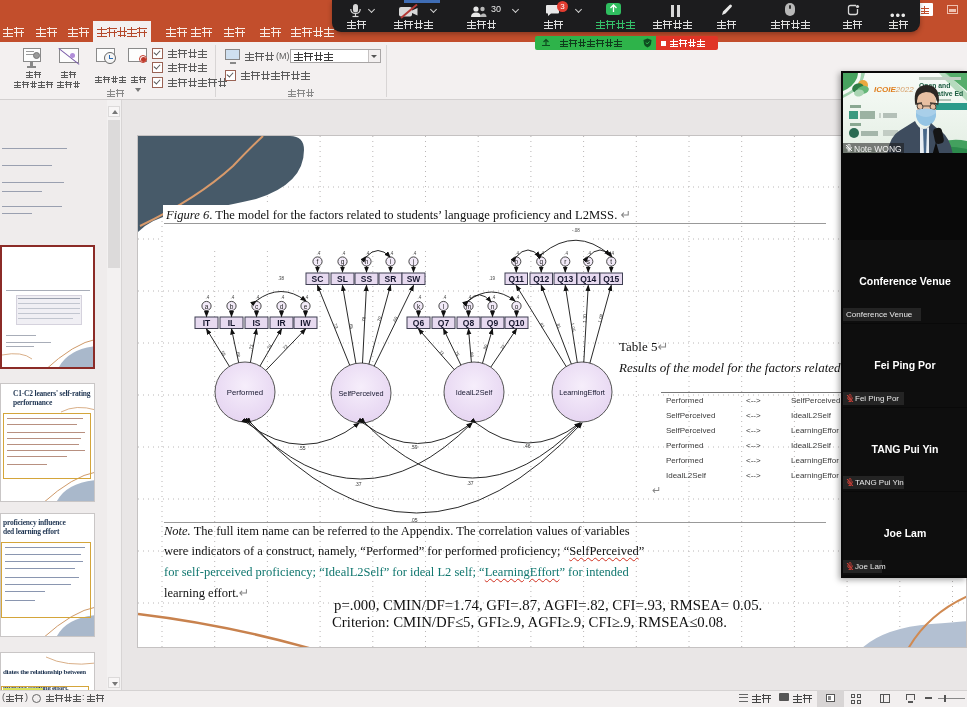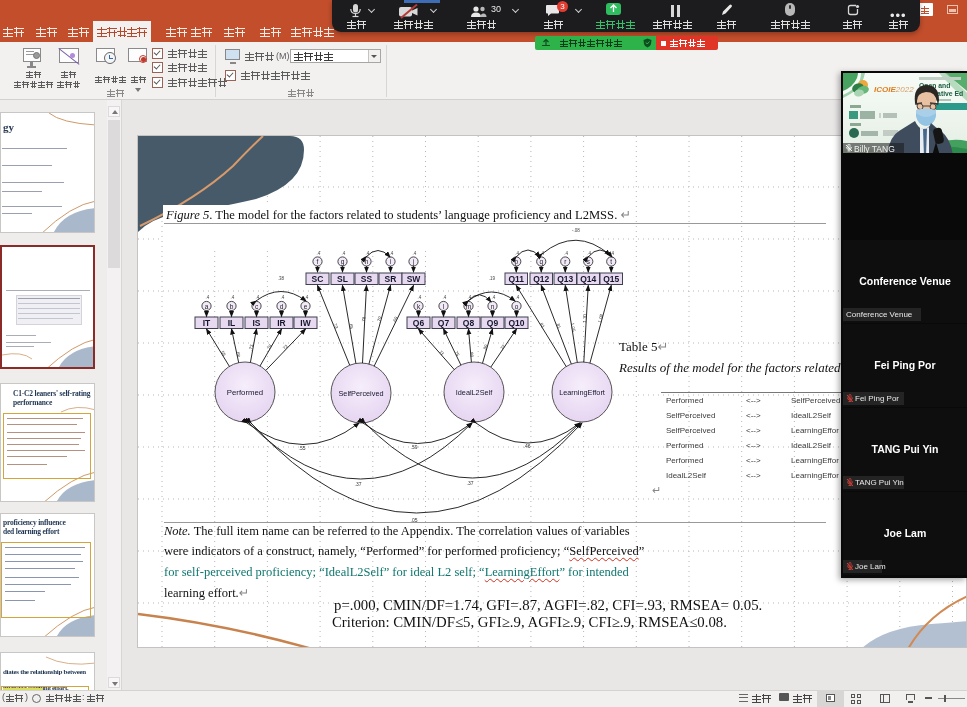--- a/index.html
+++ b/index.html
@@ -212,28 +212,20 @@
 <div class="abs" style="left:857px;top:700px;width:4px;height:4px;border:1px solid #555"></div>
 <div class="abs" style="left:880px;top:694px;width:10px;height:9px;border:1px solid #555"></div>
     <div class="abs" style="left:883px;top:694px;width:1px;height:9px;background:#555"></div>
 <div class="abs" style="left:906px;top:694px;width:9px;height:6px;border:1px solid #555;border-bottom:none"></div>
 <div class="abs" style="left:908px;top:701px;width:5px;height:2px;background:#555"></div>
 <div class="abs" style="left:925px;top:697px;width:7px;height:2px;background:#555"></div>
 <div class="abs" style="left:938px;top:698px;width:27px;height:1px;background:#888"></div>
 <div class="abs" style="left:944px;top:695px;width:2px;height:7px;background:#555"></div>
 <div class="abs" style="left:0;top:100px;width:122px;height:590px;background:#efecec"></div>
 <div class="abs" style="left:121px;top:100px;width:1px;height:590px;background:#d8d5d5"></div>
-<div class="abs" style="left:0;top:112px;width:95px;height:121px;background:#fff;border:1px solid #c9c6c6;overflow:hidden">
-<svg width="95" height="121" style="position:absolute;left:0;top:0">
-<path d="M48,0 Q60,10 95,12" stroke="#cf9a6a" stroke-width="1" fill="none"></path>
-<path d="M52,121 Q62,98 95,95 L95,121 Z" fill="#a9b8cb"></path>
-<path d="M40,121 Q70,92 95,88" stroke="#cf9a6a" stroke-width="1" fill="none"></path>
-</svg>
-<div class="abs serif" style="left:2px;top:8px;font-size:11px;font-weight:bold;color:#2a3b55">gy</div>
-</div>
 <div class="abs" style="left:2px;top:148px;width:65px;height:1px;background:#9aa0b0"></div>
     <div class="abs" style="left:2px;top:165px;width:50px;height:1px;background:#9aa0b0"></div>
     <div class="abs" style="left:2px;top:182px;width:62px;height:1px;background:#9aa0b0"></div>
     <div class="abs" style="left:2px;top:191px;width:40px;height:1px;background:#9aa0b0"></div>
     <div class="abs" style="left:2px;top:206px;width:60px;height:1px;background:#9aa0b0"></div>
     <div class="abs" style="left:2px;top:213px;width:30px;height:1px;background:#9aa0b0"></div>
 <div class="abs" style="left:0;top:245px;width:95px;height:124px;background:#fff;border:2px solid #8b2b27;overflow:hidden">
 <svg width="95" height="124" style="position:absolute;left:0;top:0">
 <path d="M55,124 Q64,102 95,99 L95,124 Z" fill="#a9b8cb"></path>
 <path d="M42,124 Q72,96 95,92" stroke="#cf9a6a" stroke-width="1" fill="none"></path>
@@ -534,21 +526,21 @@
         <text x="276" y="313" font-size="5" text-anchor="middle" fill="#333">.59</text>
 <path d="M338,287 Q390.0,327 442,287" stroke="#111" stroke-width="0.9" fill="none" marker-end="url(#ar)" marker-start="url(#ar2)"></path>
         <text x="389" y="312" font-size="5" text-anchor="middle" fill="#333">.46</text>
 <path d="M111,287 Q222.5,399 334,287" stroke="#111" stroke-width="0.9" fill="none" marker-end="url(#ar)" marker-start="url(#ar2)"></path>
         <text x="220" y="350" font-size="5" text-anchor="middle" fill="#333">.37</text>
 <path d="M227,287 Q334.5,397 442,287" stroke="#111" stroke-width="0.9" fill="none" marker-end="url(#ar)" marker-start="url(#ar2)"></path>
         <text x="332" y="349" font-size="5" text-anchor="middle" fill="#333">.37</text>
 <path d="M113,287 Q278.5,467 444,287" stroke="#111" stroke-width="0.9" fill="none" marker-end="url(#ar)" marker-start="url(#ar2)"></path>
         <text x="276" y="386" font-size="5" text-anchor="middle" fill="#333">.05</text>
 </svg>
-<div class="abs serif" style="left:28px;top:71px;font-size:12.6px;color:#111;white-space:nowrap"><i>Figure 5</i>. The model for the factors related to students’ language proficiency and L2MSS. <span style="color:#888">↵</span></div>
+<div class="abs serif" style="left:28px;top:71px;font-size:12.6px;color:#111;white-space:nowrap"><i>Figure 6</i>. The model for the factors related to students’ language proficiency and L2MSS. <span style="color:#888">↵</span></div>
 <div class="abs serif" style="left:481px;top:203px;font-size:13px;color:#111">Table 5<span style="color:#888">↵</span></div>
 <div class="abs serif" style="left:481px;top:224px;font-size:13px;font-style:italic;color:#111">Results of the model for the factors related to stude</div>
 <div class="abs" style="left:523px;top:256px;width:307px;height:1px;background:#777"></div>
 <div class="abs" style="left:528px;top:260px;font-size:8px;color:#3a3a3a;width:302px;white-space:nowrap"><span style="display:inline-block;width:80px">Performed</span><span style="display:inline-block;width:45px">&lt;--&gt;</span><span>SelfPerceived</span></div>
 <div class="abs" style="left:528px;top:275px;font-size:8px;color:#3a3a3a;width:302px;white-space:nowrap"><span style="display:inline-block;width:80px">SelfPerceived</span><span style="display:inline-block;width:45px">&lt;--&gt;</span><span>IdealL2Self</span></div>
 <div class="abs" style="left:528px;top:290px;font-size:8px;color:#3a3a3a;width:302px;white-space:nowrap"><span style="display:inline-block;width:80px">SelfPerceived</span><span style="display:inline-block;width:45px">&lt;--&gt;</span><span>LearningEffor</span></div>
 <div class="abs" style="left:528px;top:305px;font-size:8px;color:#3a3a3a;width:302px;white-space:nowrap"><span style="display:inline-block;width:80px">Performed</span><span style="display:inline-block;width:45px">&lt;--&gt;</span><span>IdealL2Self</span></div>
 <div class="abs" style="left:528px;top:320px;font-size:8px;color:#3a3a3a;width:302px;white-space:nowrap"><span style="display:inline-block;width:80px">Performed</span><span style="display:inline-block;width:45px">&lt;--&gt;</span><span>LearningEffor</span></div>
 <div class="abs" style="left:528px;top:335px;font-size:8px;color:#3a3a3a;width:302px;white-space:nowrap"><span style="display:inline-block;width:80px">IdealL2Self</span><span style="display:inline-block;width:45px">&lt;--&gt;</span><span>LearningEffor</span></div>
 <div class="abs serif" style="left:514px;top:348px;font-size:11px;color:#888">↵</div>
@@ -604,21 +596,21 @@
 <path d="M80,56 L84,56 L83,83 L81,83 Z" fill="#48688a"></path>
 <path d="M89,52 Q96,58 99,66 L95,70 Q91,60 86,55 Z" fill="#37455a"></path>
 <rect x="91" y="55" width="9" height="16" rx="4" fill="#151515" transform="rotate(-12 95 63)"></rect>
 <path d="M93,69 L97,83 L89,83 Z" fill="#0d0d0d"></path>
 </svg>
 <div class="abs" style="left:0px;top:70px;width:61px;height:10px;background:rgba(25,25,25,0.55)"></div>
 <svg width="8" height="8" style="position:absolute;left:2px;top:71px">
           <path d="M3,1 Q3,0 4,0 Q5,0 5,1 L5,3.5 Q5,4.5 4,4.5 Q3,4.5 3,3.5 Z M1.5,3 Q1.5,5.5 4,5.5 Q6.5,5.5 6.5,3 M4,5.5 L4,7 M2.5,7 L5.5,7" stroke="#fff" stroke-width="0.8" fill="none"></path>
           <line x1="1" y1="1" x2="7" y2="7" stroke="#fff" stroke-width="0.9"></line>
         </svg>
-<div class="abs" style="left:11px;top:70.5px;font-size:8.5px;color:#f2f2f2">Billy TANG</div>
+<div class="abs" style="left:11px;top:70.5px;font-size:8.5px;color:#f2f2f2">Note WONG</div>
 </div>
 <div class="abs" style="left:2px;top:169px;width:124px;height:83px;background:#0e0e0e;overflow:hidden">
         <div class="abs" style="left:0;top:0;width:124px;height:83px;text-align:center;line-height:83px;font-size:10.5px;font-weight:bold;color:#fff">Conference Venue</div>
         <div class="abs" style="left:0px;top:68px;height:13px;background:rgba(40,40,40,0.85);width:78px"></div>
         <div class="abs" style="left:3px;top:70px;font-size:8px;color:#e8e8e8">Conference Venue</div>
       </div>
 <div class="abs" style="left:2px;top:253px;width:124px;height:83px;background:#0e0e0e;overflow:hidden">
         <div class="abs" style="left:0;top:0;width:124px;height:83px;text-align:center;line-height:83px;font-size:10.5px;font-weight:bold;color:#fff">Fei Ping Por</div>
         <div class="abs" style="left:0px;top:68px;height:13px;background:rgba(40,40,40,0.85);width:61px"></div>
         <svg width="8" height="9" style="position:absolute;left:3px;top:70px">

